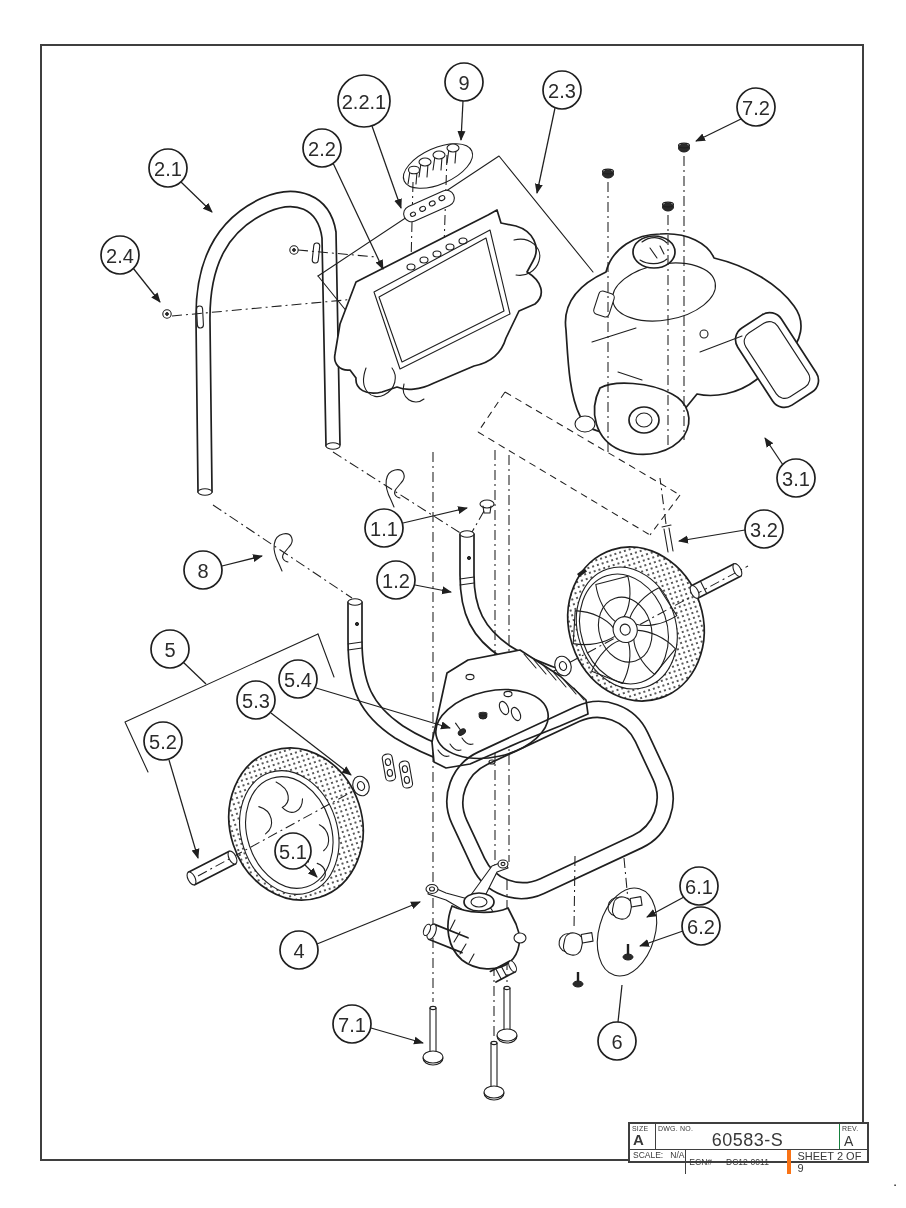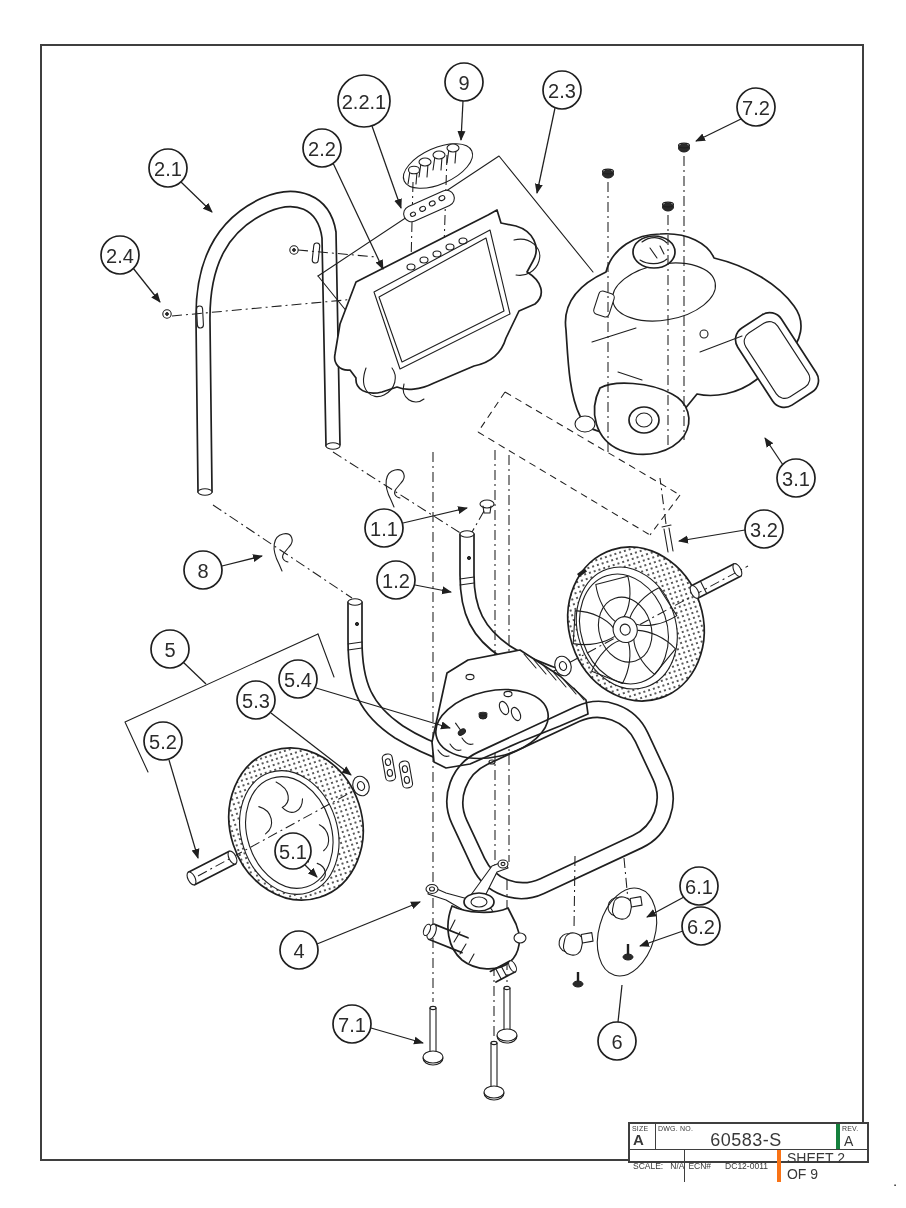--- a/index.html
+++ b/index.html
@@ -20,29 +20,29 @@
   .balloon circle{fill:#ffffff;stroke:#1f1f1f;stroke-width:1.7;}
   .balloon text{fill:#2b2b2b;font-size:20px;text-anchor:middle;dominant-baseline:central;
         font-family:"Liberation Sans", sans-serif;}
   
   .tblock{position:absolute;left:628px;top:1122px;width:241px;height:41px;box-sizing:border-box;
         border:2px solid #3f3f3f;background:#fff;display:flex;flex-direction:column;font-family:"Liberation Sans",sans-serif;}
   .tb-row1{display:flex;flex:0 0 25px;border-bottom:1px solid #3f3f3f;}
   .tb-row2{display:flex;flex:1 1 auto;}
   .tb-cell{box-sizing:border-box;position:relative;color:#383838;}
   .tb-size{width:26px;border-right:1px solid #3f3f3f;}
-  .tb-dwg{flex:1 1 auto;border-right:4px solid #15803d;}
+  .tb-dwg{flex:1 1 auto;border-right:1px solid #15803d;}
   .tb-rev{width:27px;}
   .tb-lbl{font-size:7px;letter-spacing:.2px;position:absolute;left:2px;top:1px;white-space:nowrap;}
   .tb-size-val{position:absolute;left:3px;top:7px;font-size:15px;font-weight:bold;}
   .tb-dwg-val{position:absolute;left:0;right:0;top:6px;text-align:center;font-size:18px;letter-spacing:.5px;}
   .tb-rev-val{position:absolute;left:4px;top:9px;font-size:14px;}
-  .tb-scale{width:59px;border-right:1px solid #3f3f3f;font-size:8.5px;display:flex;align-items:center;gap:7px;padding-left:3px;}
+  .tb-scale{width:59px;border-right:1px solid #3f3f3f;font-size:8.5px;display:flex;gap:7px;padding-left:3px;}
   .tb-ecn{width:110px;border-right:4px solid #f97316;font-size:8.5px;display:flex;align-items:center;gap:14px;padding-left:3px;}
-  .tb-sheet{flex:1 1 auto;font-size:14px;display:flex;align-items:center;padding-left:6px;}
+  .tb-sheet{flex:1 1 auto;font-size:11px;display:flex;align-items:center;padding-left:6px;}
   .corner-dot{position:absolute;left:893px;top:1172px;font-size:15px;color:#222;}
 </style>
 </head>
 <body>
 
 <div class="page">
   <div class="sheet-border"></div>
 
   <svg width="906" height="1208" viewBox="0 0 906 1208">
     <defs>

